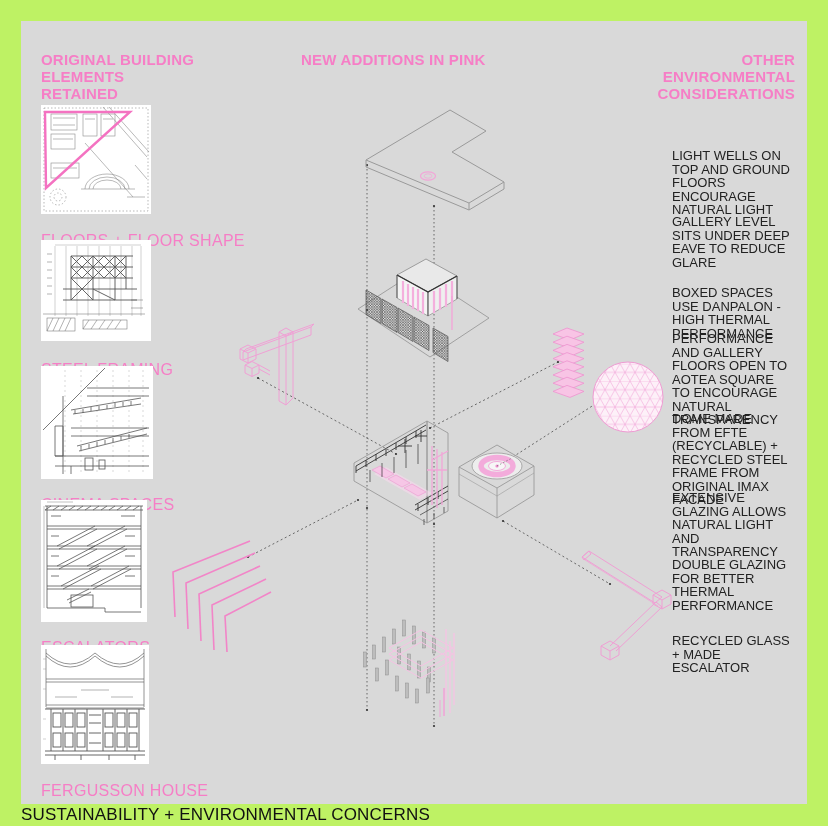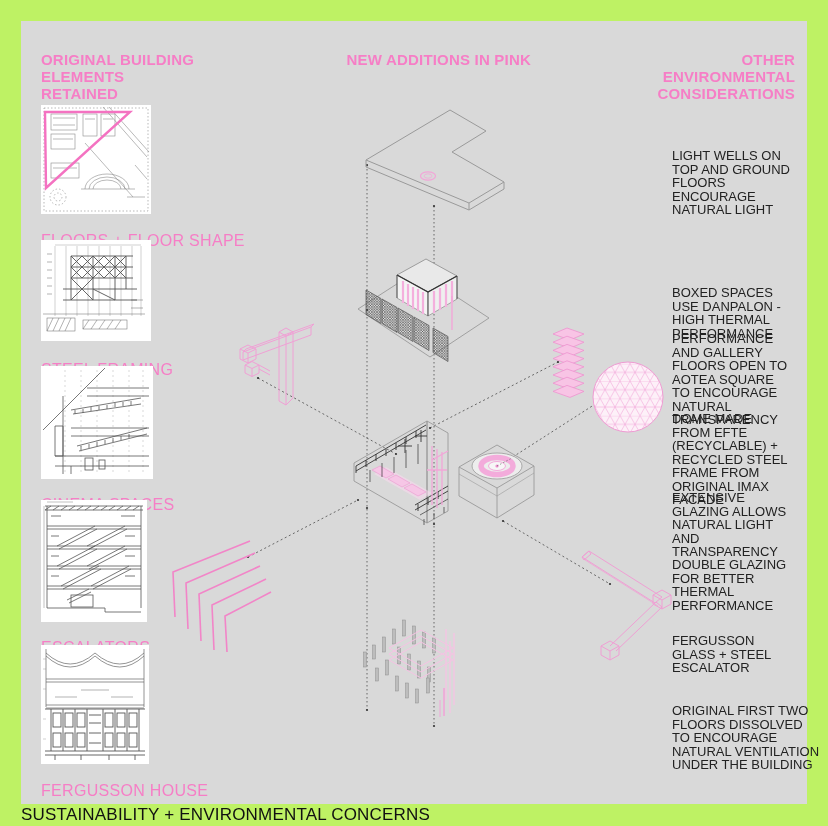--- a/index.html
+++ b/index.html
@@ -1,21 +1,21 @@
 <!DOCTYPE html>
 <html><head>
 <meta charset="utf-8">
 <style>
   html,body{margin:0;padding:0;background:#ffffff;}
   .board{position:relative;width:828px;height:826px;background:#bef264;overflow:hidden;
          font-family:Liberation Sans, sans-serif;}
   .panel{position:absolute;left:21px;top:21px;width:786px;height:783px;background:#d9d9d9;}
   .hdr{position:absolute;font-weight:bold;font-size:15px;line-height:17px;color:#f67ec6;letter-spacing:.2px;}
   .hdr-left{left:20px;top:30px;width:160px;text-align:left;}
-  .hdr-center{left:280px;top:30px;width:230px;text-align:right;white-space:nowrap;}
+  .hdr-center{left:280px;top:30px;width:230px;text-align:left;white-space:nowrap;}
   .hdr-right{right:-8px;top:30px;width:170px;text-align:right;padding-right:20px;}
   .thumb{position:absolute;background:#ffffff;}
   .thumb svg{display:block;}
   .cap{position:absolute;left:20px;font-size:16px;color:#f67ec6;letter-spacing:.3px;white-space:nowrap;}
   .note{position:absolute;left:651px;width:120px;font-size:13px;line-height:13.5px;color:#222;}
   .footer{position:absolute;left:21px;top:805px;font-size:17px;color:#111;letter-spacing:.2px;white-space:nowrap;}
   .diagram{position:absolute;left:0;top:0;}
 </style>
 </head>
 <body>
@@ -170,27 +170,27 @@
           <path d="M14,110 v5 M40,110 v5 M68,110 v5 M94,110 v5"></path>
         </g>
         <g stroke="#888" stroke-width="0.4" fill="none">
           <path d="M2,14 h3 M2,24 h3 M2,44 h3 M2,74 h3 M2,94 h3"></path>
         </g>
       </svg>
     </div>
     <div class="cap" style="top:761px;">FERGUSSON HOUSE</div>
 
     <div class="note" style="top:128px;">LIGHT WELLS ON TOP AND GROUND FLOORS ENCOURAGE NATURAL LIGHT</div>
+    <div class="note" style="top:194px;">GALLERY LEVEL SITS UNDER DEEP EAVE TO REDUCE GLARE</div>
     <div class="note" style="top:265px;">BOXED SPACES USE DANPALON - HIGH THERMAL PERFORMANCE</div>
     <div class="note" style="top:311px;">PERFORMANCE AND GALLERY FLOORS OPEN TO AOTEA SQUARE TO ENCOURAGE NATURAL TRANSPARENCY</div>
     <div class="note" style="top:391px;">DOME MADE FROM EFTE (RECYCLABLE) + RECYCLED STEEL FRAME FROM ORIGINAL IMAX FACADE</div>
     <div class="note" style="top:470px;">EXTENSIVE GLAZING ALLOWS NATURAL LIGHT AND TRANSPARENCY</div>
     <div class="note" style="top:537px;">DOUBLE GLAZING FOR BETTER THERMAL PERFORMANCE</div>
-    <div class="note" style="top:613px;">FERGUSSON GLASS + STEEL ESCALATOR</div>
-    <div class="note" style="top:683px;width:150px;">ORIGINAL FIRST TWO FLOORS DISSOLVED TO ENCOURAGE NATURAL VENTILATION UNDER THE BUILDING</div>
+    <div class="note" style="top:613px;">RECYCLED GLASS + MADE ESCALATOR</div>
   </div>
 
   <svg class="diagram" width="828" height="826" viewBox="0 0 828 826">
     <defs>
       <pattern id="xh" width="2.6" height="2.6" patternUnits="userSpaceOnUse">
         <path d="M0,2.6 L2.6,0 M0,0 L2.6,2.6" stroke="#3d3d3d" stroke-width="0.5"></path>
       </pattern>
       <pattern id="geo" width="10" height="17.32" patternUnits="userSpaceOnUse">
         <path d="M0,0 L10,17.32 M0,17.32 L10,0 M0,8.66 H10 M0,0 H10" stroke="#f0a2d6" stroke-width="0.55" fill="none"></path>
       </pattern>

